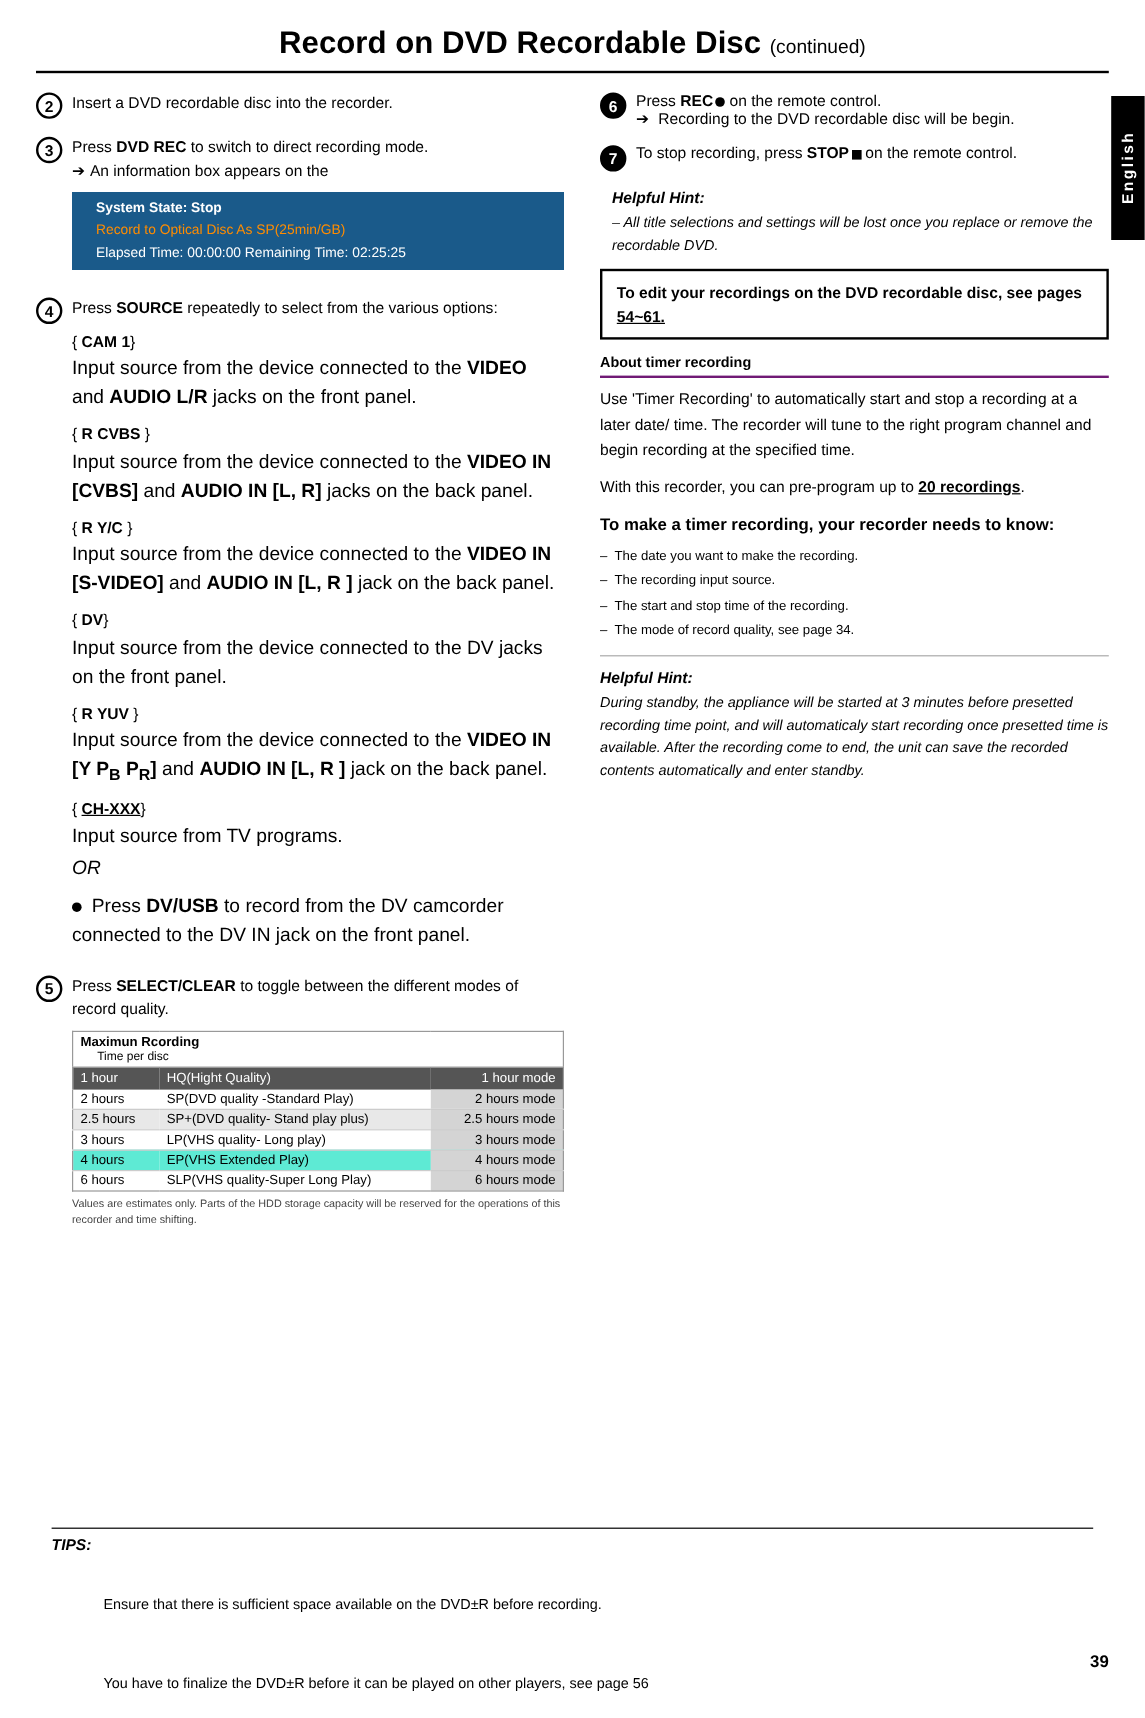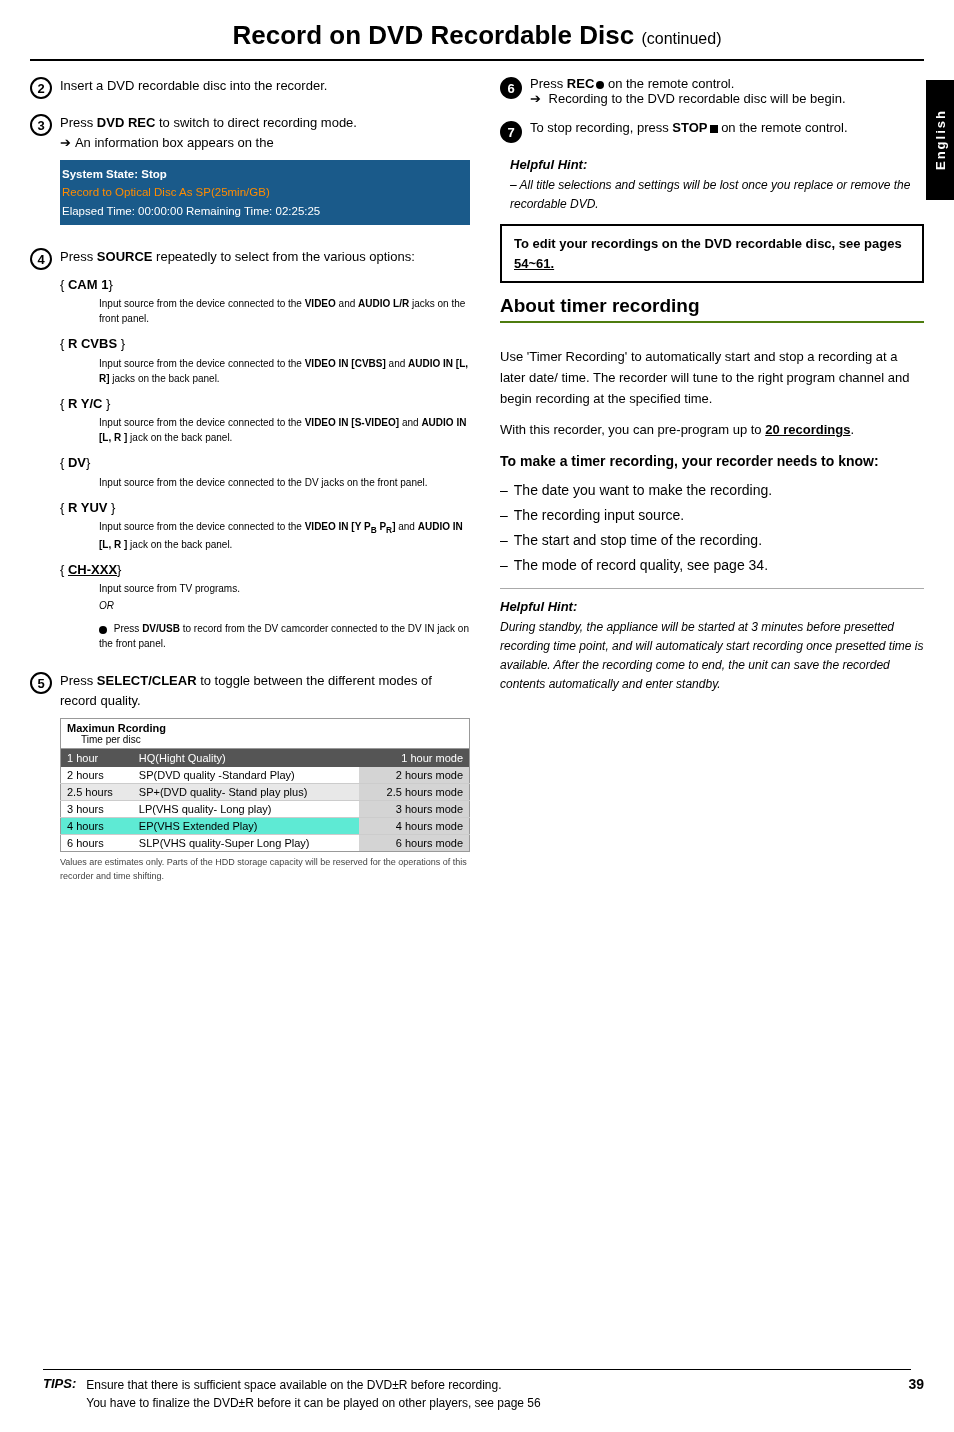--- a/index.html
+++ b/index.html
@@ -103,45 +103,44 @@
       line-height: 1.5;
     }
 
     .bold { font-weight: bold; }
     .arrow { margin-right: 4px; }
 
     
     .info-box {
       background: #1a5a8a;
       color: #fff;
-      padding: 5px 2px;
+      padding: 5px 20px;
       margin: 8px 0;
       font-size: 11.5px;
       line-height: 1.6;
     }
 
     .info-box .line1 { font-weight: bold; color: #fff; }
     .info-box .line2 { color: #ff8c00; }
     .info-box .line3 { color: #fff; }
 
     
     .source-block {
       margin: 8px 0;
     }
 
     .source-label {
       font-size: 13px;
       margin-bottom: 2px;
     }
 
     .source-desc {
-      font-size: 10px;
+      font-size: 16px;
       line-height: 1.5;
       margin-bottom: 6px;
-      margin-left: 39px;
     }
 
     
     .recording-table {
       width: 100%;
       border-collapse: collapse;
       font-size: 11px;
       margin-top: 8px;
       border: 1px solid #999;
     }
@@ -208,25 +207,25 @@
     }
 
     .edit-recordings-box p {
       font-size: 13px;
       font-weight: bold;
       line-height: 1.5;
     }
 
     
     .section-title {
-      font-size: 19px;
-      font-weight: bold;
-      border-bottom: 2px solid #4d7c0f;
+      font-size: 12px;
+      font-weight: bold;
+      border-bottom: 2px solid #701a75;
       padding-bottom: 4px;
-      margin-bottom: 24px;
+      margin-bottom: 8px;
     }
 
     .section-content p {
       font-size: 13px;
       line-height: 1.6;
       margin-bottom: 10px;
     }
 
     .subsection-title {
       font-size: 14px;
@@ -237,21 +236,21 @@
 
     .bullet-list {
       list-style: none;
       padding: 0;
       margin: 0 0 12px 0;
     }
 
     .bullet-list li {
       display: flex;
       gap: 6px;
-      font-size: 14px;
+      font-size: 11px;
       line-height: 1.5;
       margin-bottom: 4px;
     }
 
     .bullet-list li::before {
       content: "–";
       flex-shrink: 0;
     }
 
     
@@ -295,20 +294,21 @@
     .tips-label {
       font-style: italic;
       font-weight: bold;
       font-size: 13px;
       white-space: nowrap;
     }
 
     .tips-content {
       font-size: 12px;
       line-height: 1.5;
+      margin-top: 48px;
     }
 
     .page-num {
       position: absolute;
       bottom: 20px;
       right: 30px;
       font-size: 14px;
       font-weight: bold;
     }
 

